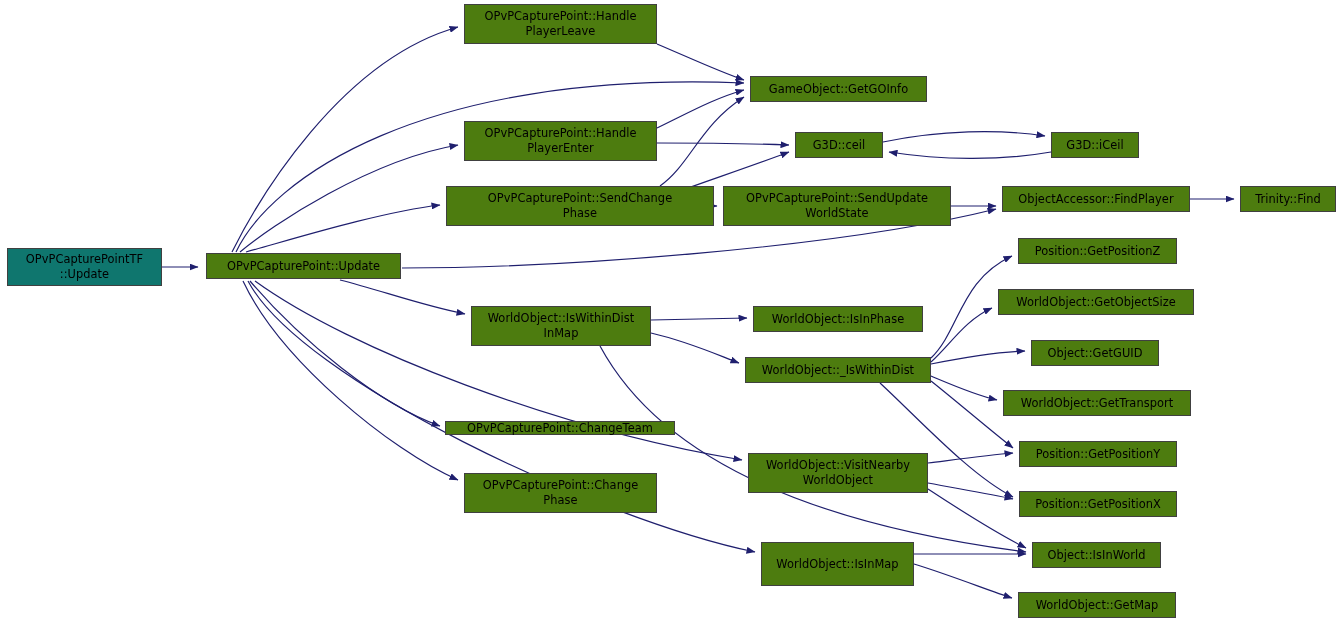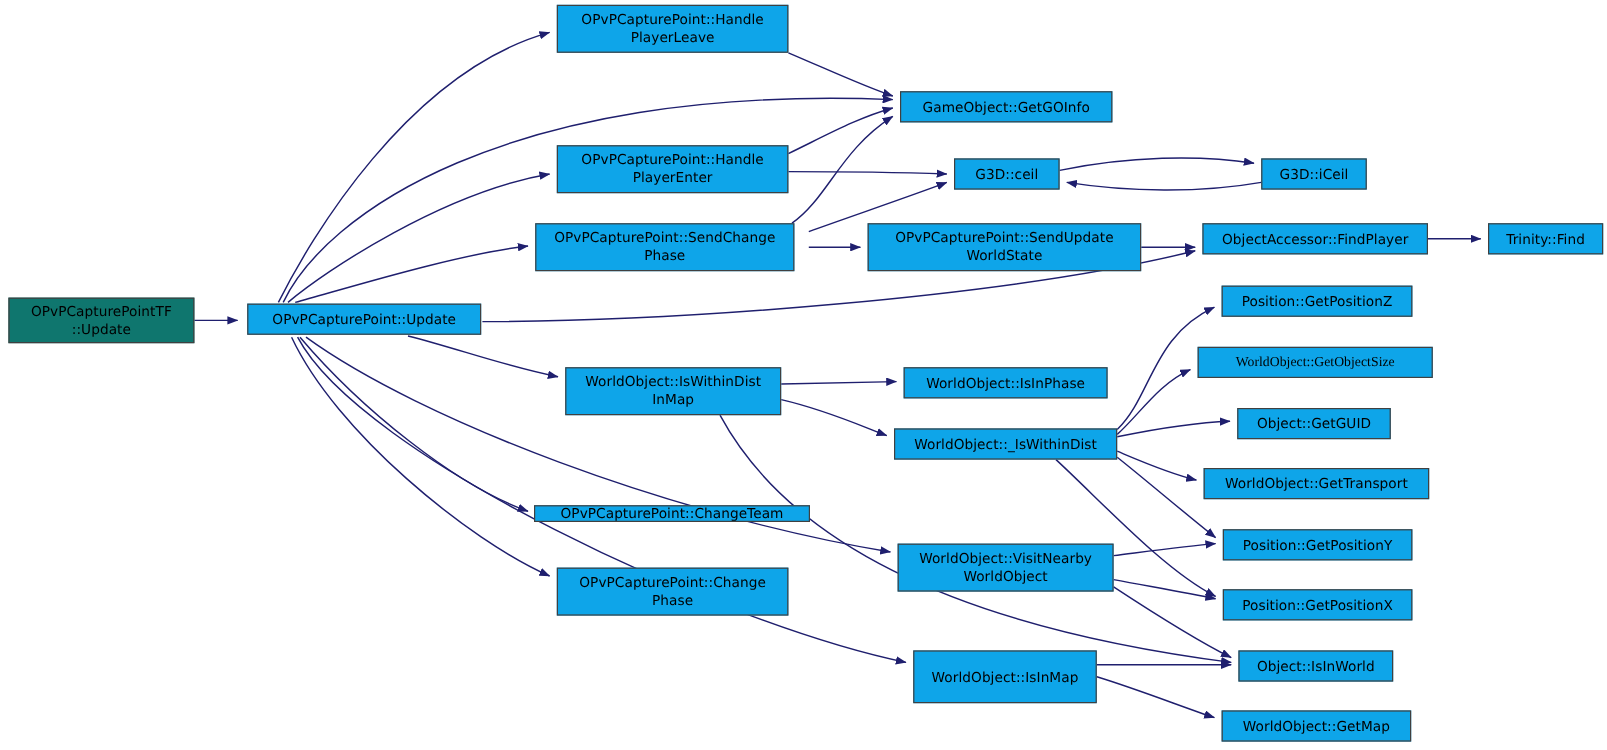--- a/index.html
+++ b/index.html
@@ -8,21 +8,21 @@
     width:1339px;height:625px;
     background:#ffffff;
     font-family:"DejaVu Sans","Liberation Sans",sans-serif;
     overflow:hidden;
   }
   svg#edges{position:absolute;left:0;top:0;width:1339px;height:625px;}
   .node{
     position:absolute;
     box-sizing:border-box;
     border:1px solid #404040;
-    background:#0ea5e9;
+    background:#4d7c0f;
     color:#000000;
     font-size:11.4px;
     line-height:15px;
     text-align:center;
     display:flex;
     align-items:center;
     justify-content:center;
     white-space:pre-line;
     letter-spacing:0.05px;
     z-index:5;
@@ -81,28 +81,28 @@
       <div class="node root" style="left: 7px; top: 248px; width: 155px; height: 38px;">OPvPCapturePointTF
 ::Update</div>
       <div class="node" style="left: 206px; top: 253px; width: 195px; height: 26px;">OPvPCapturePoint::Update</div>
       <div class="node" style="left: 464px; top: 4px; width: 193px; height: 40px;">OPvPCapturePoint::Handle
 PlayerLeave</div>
       <div class="node" style="left: 750px; top: 76px; width: 177px; height: 26px;">GameObject::GetGOInfo</div>
       <div class="node" style="left: 464px; top: 121px; width: 193px; height: 40px;">OPvPCapturePoint::Handle
 PlayerEnter</div>
       <div class="node" style="left: 795px; top: 132px; width: 88px; height: 26px;">G3D::ceil</div>
       <div class="node" style="left: 1051px; top: 132px; width: 88px; height: 26px;">G3D::iCeil</div>
-      <div class="node" style="left: 446px; top: 186px; width: 216px; height: 40px;">OPvPCapturePoint::SendChange
+      <div class="node" style="left: 446px; top: 186px; width: 268px; height: 40px;">OPvPCapturePoint::SendChange
 Phase</div>
       <div class="node" style="left: 723px; top: 186px; width: 228px; height: 40px;">OPvPCapturePoint::SendUpdate
 WorldState</div>
       <div class="node" style="left: 1002px; top: 186px; width: 188px; height: 26px;">ObjectAccessor::FindPlayer</div>
       <div class="node" style="left: 1240px; top: 186px; width: 96px; height: 26px;">Trinity::Find</div>
       <div class="node" style="left: 1018px; top: 238px; width: 159px; height: 26px;">Position::GetPositionZ</div>
-      <div class="node" style="left: 998px; top: 289px; width: 196px; height: 26px; font-family: Liberation Serif, serif;">WorldObject::GetObjectSize</div>
+      <div class="node" style="left: 998px; top: 289px; width: 196px; height: 26px;">WorldObject::GetObjectSize</div>
       <div class="node" style="left: 471px; top: 306px; width: 180px; height: 40px;">WorldObject::IsWithinDist
 InMap</div>
       <div class="node" style="left: 753px; top: 306px; width: 170px; height: 26px;">WorldObject::IsInPhase</div>
       <div class="node" style="left: 1031px; top: 340px; width: 128px; height: 26px;">Object::GetGUID</div>
       <div class="node" style="left: 745px; top: 357px; width: 186px; height: 26px;">WorldObject::_IsWithinDist</div>
       <div class="node" style="left: 1003px; top: 390px; width: 188px; height: 26px;">WorldObject::GetTransport</div>
       <div class="node" style="left: 445px; top: 421px; width: 230px; height: 14px;">OPvPCapturePoint::ChangeTeam</div>
       <div class="node" style="left: 1019px; top: 441px; width: 158px; height: 26px;">Position::GetPositionY</div>
       <div class="node" style="left: 748px; top: 453px; width: 180px; height: 40px;">WorldObject::VisitNearby
 WorldObject</div>

